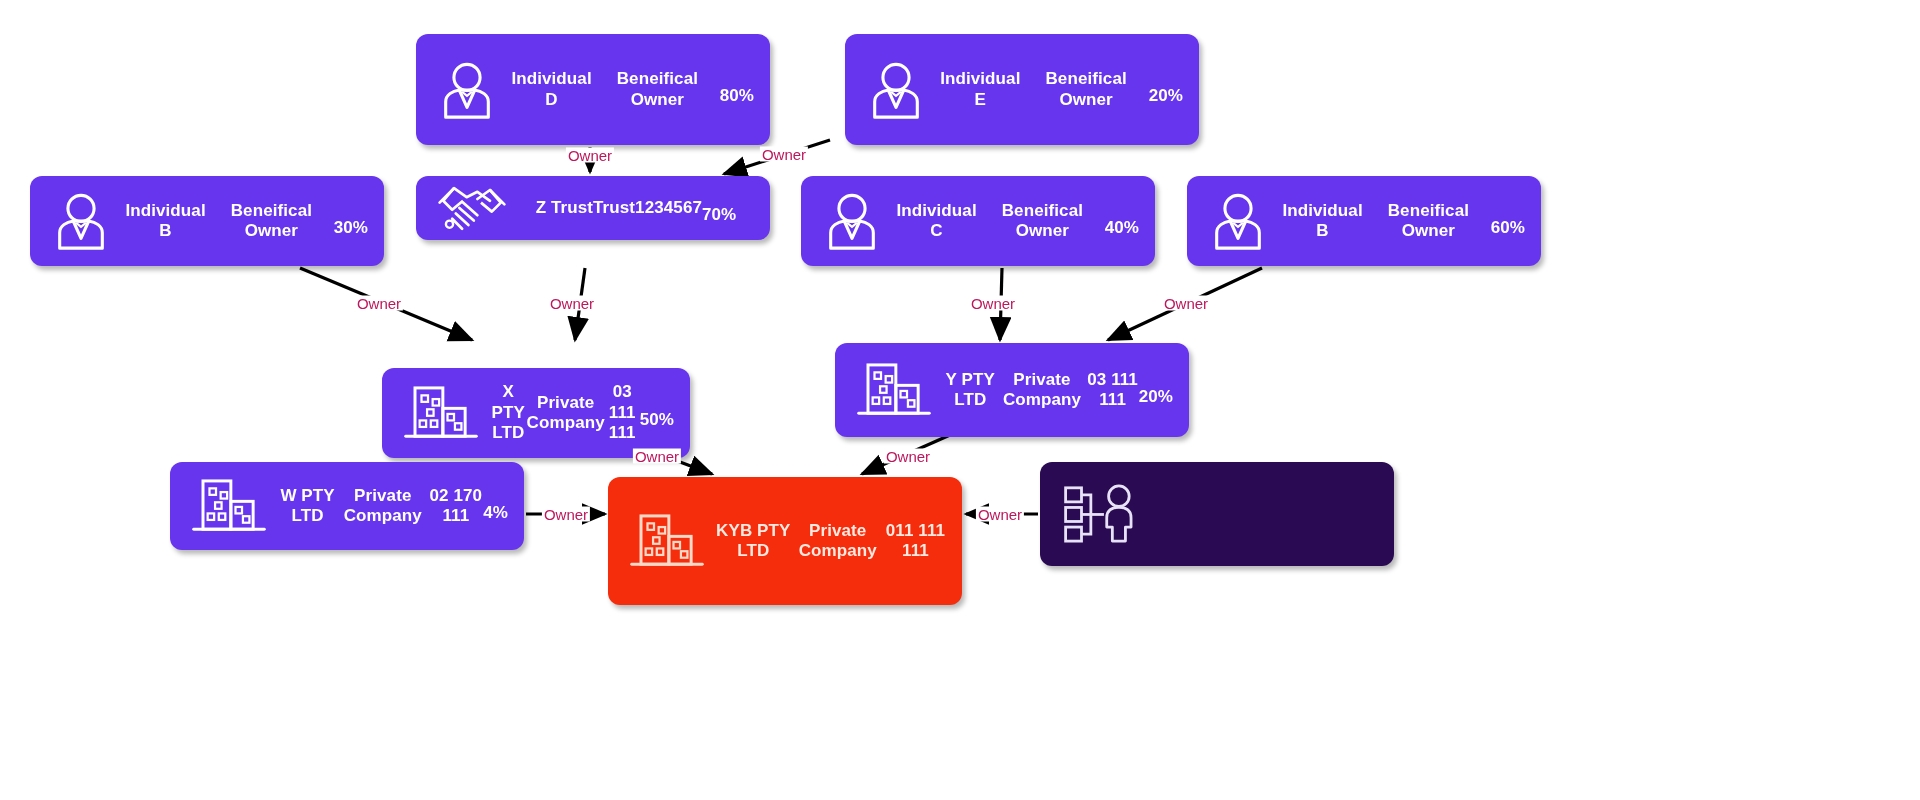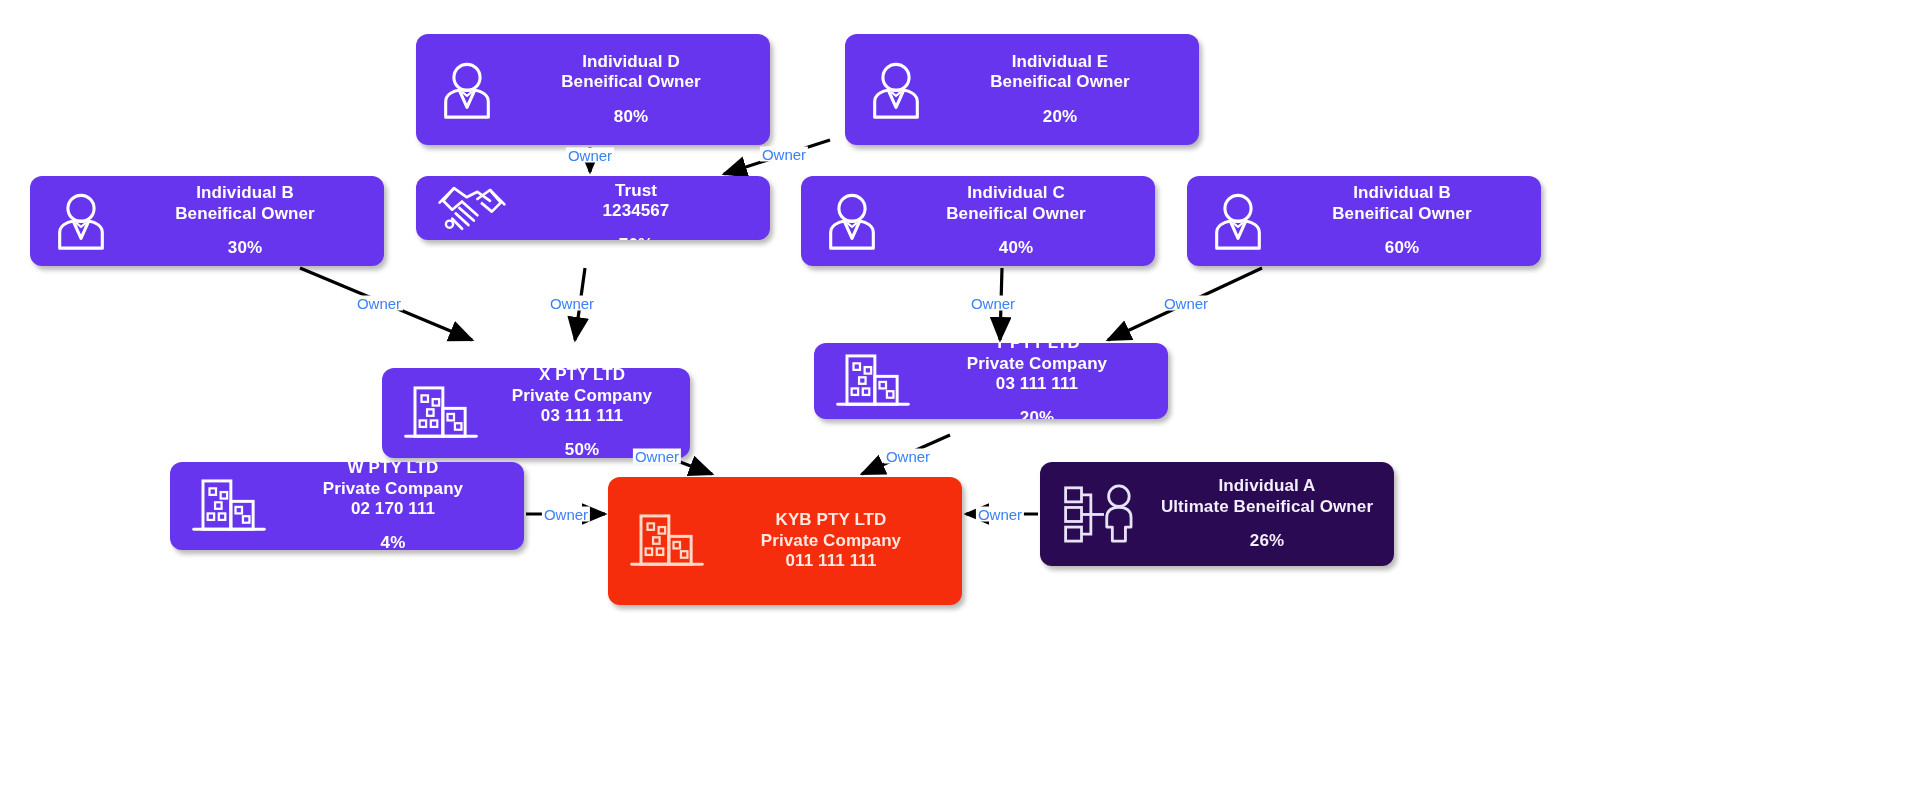--- a/index.html
+++ b/index.html
@@ -42,21 +42,21 @@
     flex: 0 0 auto;
     display: flex;
     align-items: center;
     justify-content: center;
     padding-left: 20px;
     padding-right: 6px;
   }
   .node-text {
     flex: 1 1 auto;
     display: flex;
-    flex-direction: column;
+    flex-direction: row;
     align-items: center;
     justify-content: center;
     text-align: center;
     padding: 4px 16px 4px 4px;
     color: #ffffff;
     font-weight: bold;
     font-size: 17px;
     line-height: 1.20;
     letter-spacing: 0.1px;
   }
@@ -70,21 +70,21 @@
   }
   .node-pct:empty { display: none; margin: 0; }
   .node-id:empty { display: none; }
 
   .edge-label {
     position: absolute;
     z-index: 3;
     font-family: "Liberation Sans", sans-serif;
     font-size: 15px;
     font-weight: normal;
-    color: #3b82f6;
+    color: #be185d;
     background: #ffffff;
     padding: 0 2px;
     white-space: nowrap;
     transform: translate(-50%, -50%);
     line-height: 1;
   }
 </style>
 </head>
 <body>
 
@@ -222,21 +222,21 @@
             <rect x="57" y="46" width="7" height="7" fill="none" stroke="#ffffff" stroke-width="2.4"></rect>
           </svg>
         </div>
         <div class="node-text">
           <span class="node-title">X PTY LTD</span>
           <span class="node-type">Private Company</span>
           <span class="node-id">03 111 111</span>
           <span class="node-pct">50%</span>
         </div>
       </div>
-      <div class="node node-purple" style="left: 814px; top: 343px; width: 354px; height: 76px;">
+      <div class="node node-purple" style="left: 835px; top: 343px; width: 354px; height: 94px;">
         <div class="node-icon">
           <svg width="78" height="66" viewBox="0 0 84 70" aria-hidden="true">
             <rect x="14" y="8" width="30" height="52" fill="none" stroke="#ffffff" stroke-width="3.2"></rect>
             <rect x="44" y="30" width="24" height="30" fill="none" stroke="#ffffff" stroke-width="3.2"></rect>
             <line x1="4" y1="60" x2="80" y2="60" stroke="#ffffff" stroke-width="3.2" stroke-linecap="round"></line>
             <rect x="21" y="16" width="7" height="7" fill="none" stroke="#ffffff" stroke-width="2.4"></rect>
             <rect x="33" y="20" width="7" height="7" fill="none" stroke="#ffffff" stroke-width="2.4"></rect>
             <rect x="27" y="31" width="7" height="7" fill="none" stroke="#ffffff" stroke-width="2.4"></rect>
             <rect x="19" y="43" width="7" height="7" fill="none" stroke="#ffffff" stroke-width="2.4"></rect>
             <rect x="31" y="43" width="7" height="7" fill="none" stroke="#ffffff" stroke-width="2.4"></rect>
@@ -298,25 +298,20 @@
         <div class="node-icon">
           <svg width="86" height="64" viewBox="0 0 92 68" aria-hidden="true">
             <rect x="6" y="6" width="17" height="15" fill="none" stroke="#e8e2f6" stroke-width="3"></rect>
             <rect x="6" y="27" width="17" height="15" fill="none" stroke="#e8e2f6" stroke-width="3"></rect>
             <rect x="6" y="48" width="17" height="15" fill="none" stroke="#e8e2f6" stroke-width="3"></rect>
             <path d="M23 13.5 L33 13.5 L33 55.5 L23 55.5" fill="none" stroke="#e8e2f6" stroke-width="3"></path>
             <line x1="23" y1="34.5" x2="47" y2="34.5" stroke="#e8e2f6" stroke-width="3"></line>
             <circle cx="63" cy="15" r="11" fill="none" stroke="#e8e2f6" stroke-width="3"></circle>
             <path d="M50 38 C50 30 55 27 63 27 C71 27 76 30 76 38 L76 48 L70 48 L70 63 L56 63 L56 48 L50 48 Z" fill="none" stroke="#e8e2f6" stroke-width="3" stroke-linejoin="round"></path>
           </svg>
-        </div>
-        <div class="node-text">
-          <span class="node-title">Individual A</span>
-          <span class="node-type">Ultimate Beneifical Owner</span>
-          <span class="node-pct">26%</span>
         </div>
       </div>
     </div>
   <div id="label-layer">
       <div class="edge-label" style="left: 590px; top: 155px;">Owner</div>
       <div class="edge-label" style="left: 784px; top: 154px;">Owner</div>
       <div class="edge-label" style="left: 379px; top: 303px;">Owner</div>
       <div class="edge-label" style="left: 572px; top: 303px;">Owner</div>
       <div class="edge-label" style="left: 993px; top: 303px;">Owner</div>
       <div class="edge-label" style="left: 1186px; top: 303px;">Owner</div>

